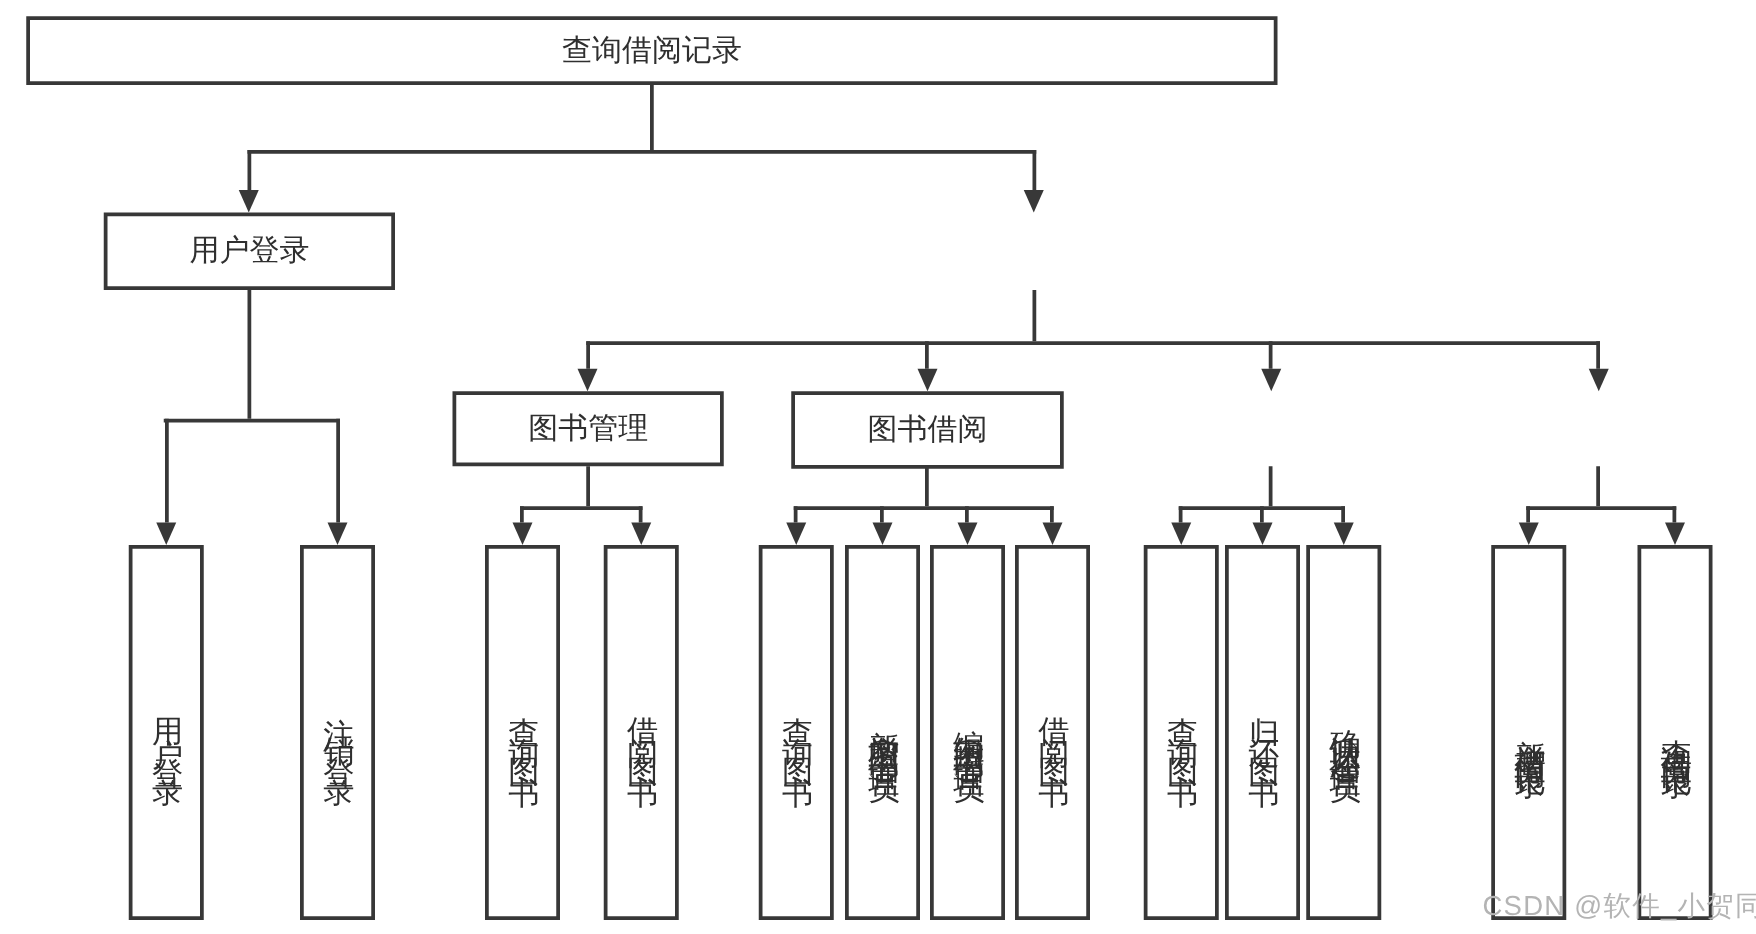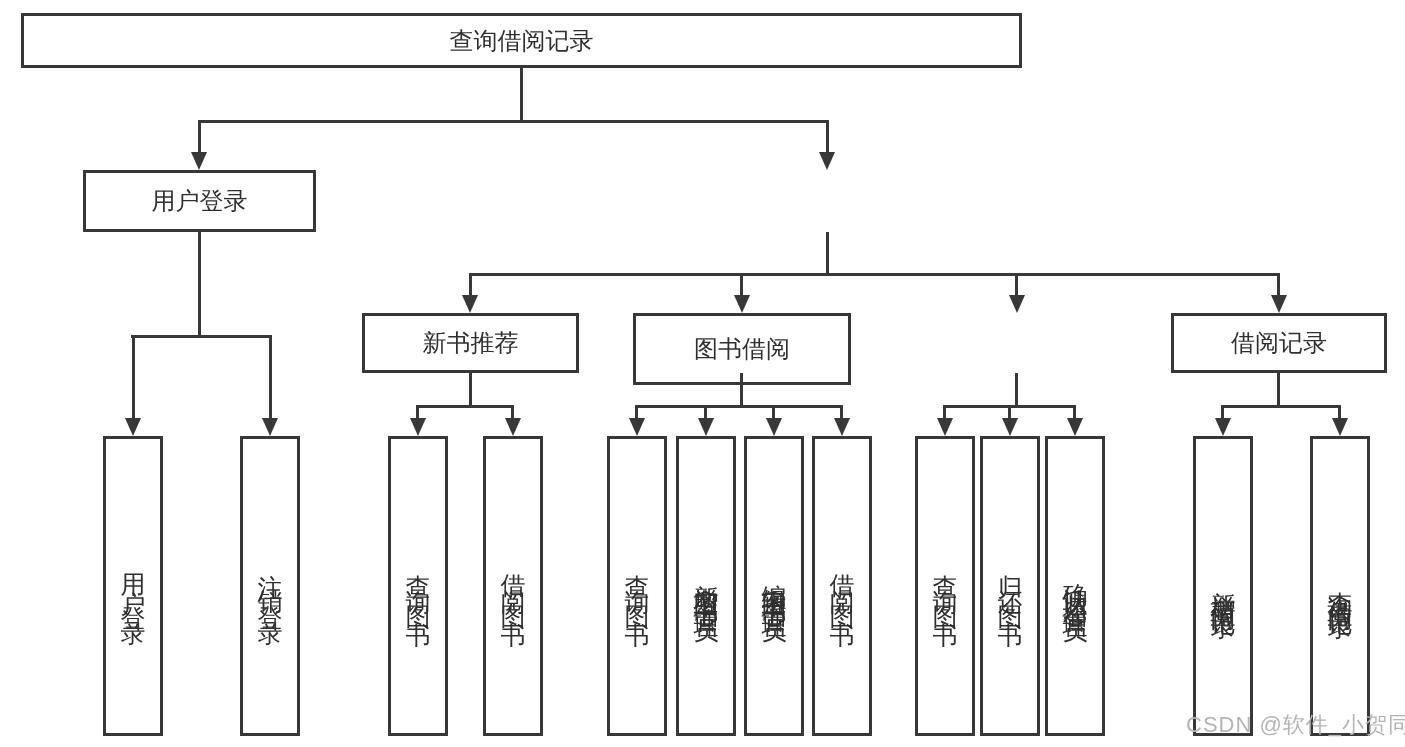--- a/index.html
+++ b/index.html
@@ -60,27 +60,24 @@
   <div class="vl" style="left:469px;top:273px;height:22px"></div>
   <div class="arr" style="left:462px;top:295px"></div>
   <div class="vl" style="left:740px;top:273px;height:22px"></div>
   <div class="arr" style="left:734px;top:295px"></div>
   <div class="vl" style="left:1015px;top:273px;height:22px"></div>
   <div class="arr" style="left:1009px;top:295px"></div>
   <div class="vl" style="left:1277px;top:273px;height:22px"></div>
   <div class="arr" style="left:1271px;top:295px"></div>
 
   <div class="box" style="left:362px;top:313px;width:217px;height:60px">
-    <span>新书推荐</span>
+    <span>图书管理</span>
   </div>
-  <div class="box" style="left:633px;top:313px;width:218px;height:72px">
+  <div class="box" style="left:633px;top:313px;width:218px;height:62px">
     <span>图书借阅</span>
-  </div>
-  <div class="box" style="left:1171px;top:313px;width:216px;height:60px">
-    <span>借阅记录</span>
   </div>
 
   <div class="vl" style="left:469px;top:373px;height:32px"></div>
   <div class="hl" style="left:416px;top:405px;width:98px"></div>
   <div class="vl" style="left:416px;top:405px;height:13px"></div>
   <div class="arr" style="left:410px;top:418px"></div>
   <div class="vl" style="left:511px;top:405px;height:13px"></div>
   <div class="arr" style="left:505px;top:418px"></div>
 
   <div class="vl" style="left:740px;top:373px;height:32px"></div>

